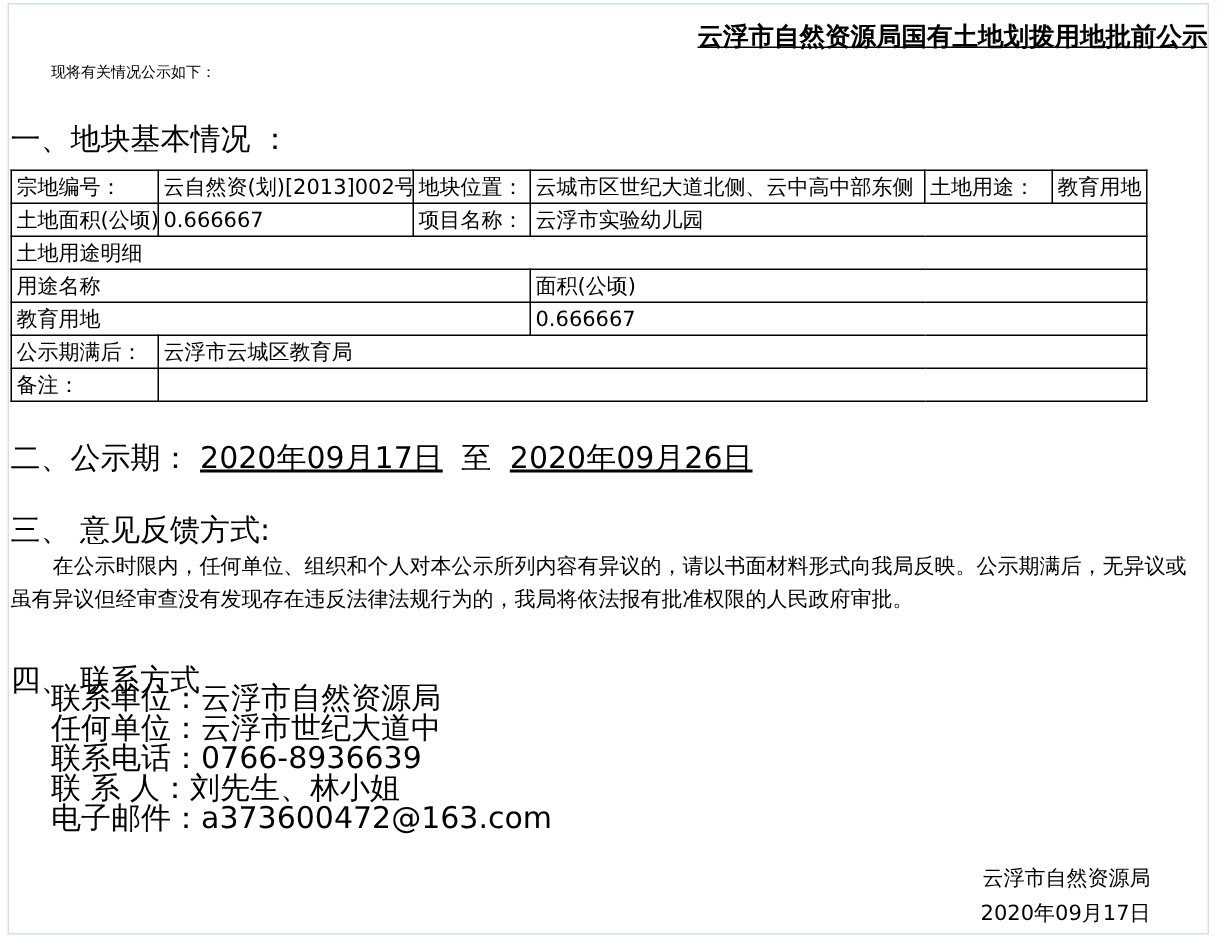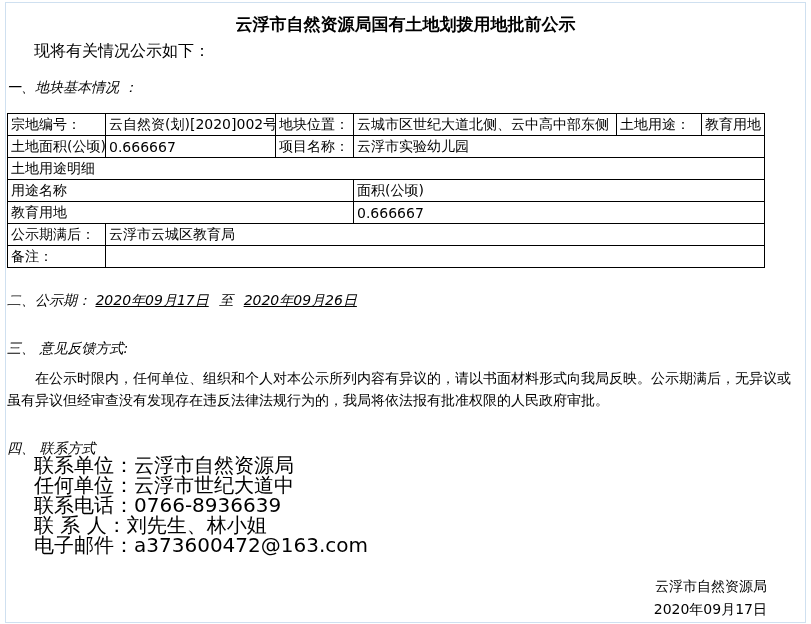--- a/index.html
+++ b/index.html
@@ -7,25 +7,25 @@
     width:811px;height:624px;position:relative;background:#ffffff;
     font-family:"DejaVu Sans","Liberation Sans",sans-serif;
     color:#000;-webkit-font-smoothing:none;
   }
   .page{
     position:absolute;left:5px;top:2px;width:799px;height:619px;
     border:1px solid #cfe0f0;background:#fff;overflow:hidden;
   }
   .abs{position:absolute;white-space:nowrap;}
   .title{
-    top:10px;left:0;width:100%;text-align:center;
-    font-size:17px;font-weight:bold;letter-spacing:0px;
+    top:10px;left:0;width:100%;text-align:right;
+    font-size:17px;font-weight:bold;letter-spacing:0px;text-decoration:underline;
   }
-  .intro{top:38px;left:28px;font-size:16px;}
-  .sec{font-size:14px;left:1px;font-style:italic;}
+  .intro{top:38px;left:28px;font-size:10px;}
+  .sec{font-size:20px;left:1px;}
   .s1{top:76px;}
   .s2{top:289px;}
   .s3{top:337px;}
   .s4{top:437px;}
   .underlined{text-decoration:underline;}
   .date-sep{margin:0 6px;}
   table.parcel{
     position:absolute;top:110px;left:1px;width:757px;
     border-collapse:collapse;table-layout:fixed;
   }
@@ -61,21 +61,21 @@
       <col style="width:98px">
         <col style="width:170px">
         <col style="width:78px">
       <col style="width:263px">
         <col style="width:85px">
         <col style="width:63px">
     </colgroup>
     <tbody>
         <tr>
       <td>宗地编号：</td>
-      <td>云自然资(划)[2020]002号</td>
+      <td>云自然资(划)[2013]002号</td>
       <td>地块位置：</td>
       <td>云城市区世纪大道北侧、云中高中部东侧</td>
       <td>土地用途：</td>
       <td>教育用地</td>
     </tr>
     <tr>
       <td>土地面积(公顷)：</td>
       <td>0.666667</td>
       <td>项目名称：</td>
       <td colspan="3">云浮市实验幼儿园</td>

